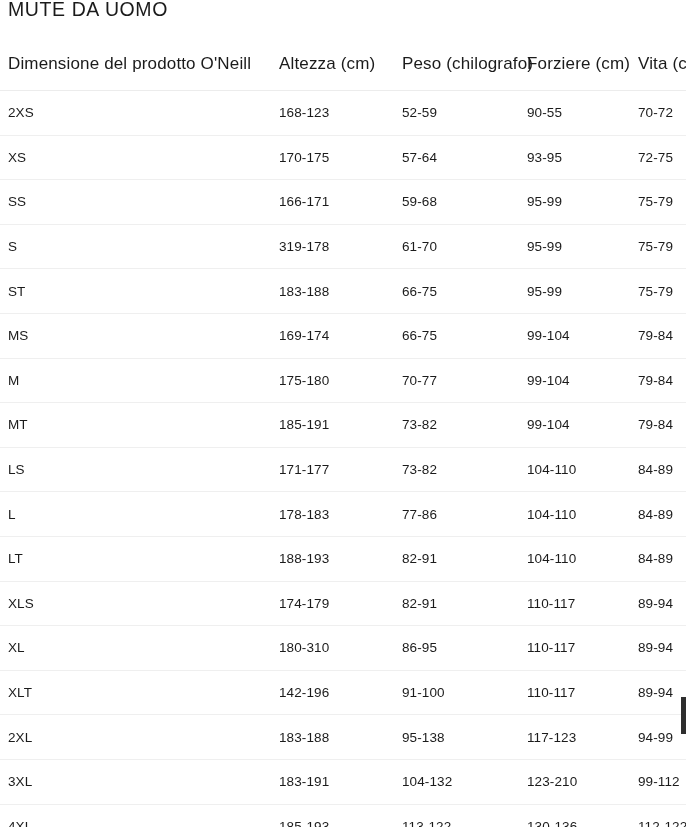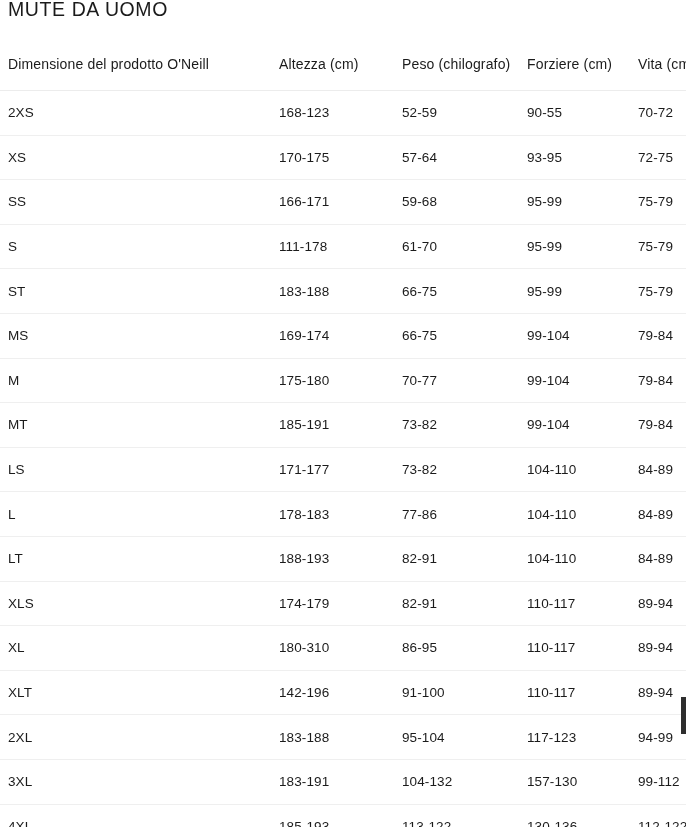--- a/index.html
+++ b/index.html
@@ -60,21 +60,21 @@
     text-align: left;
     vertical-align: middle;
     padding: 0 0 0 8px;
     height: 43.6px;
     font-weight: 400;
     white-space: nowrap;
     color: #1b1b1b;
   }
 
   .size-table thead th {
-    font-size: 14px;
+    font-size: 17px;
     letter-spacing: 0.15px;
     border-bottom: 1px solid #ececec;
     height: 48px;
     padding-bottom: 2px;
   }
 
   .size-table tbody td {
     font-size: 13.5px;
     letter-spacing: 0.1px;
     border-bottom: 1px solid #efefef;
@@ -136,21 +136,21 @@
         </tr>
         <tr>
           <td>SS</td>
           <td>166-171</td>
           <td>59-68</td>
           <td>95-99</td>
           <td>75-79</td>
         </tr>
         <tr>
           <td>S</td>
-          <td>111-178</td>
+          <td>319-178</td>
           <td>61-70</td>
           <td>95-99</td>
           <td>75-79</td>
         </tr>
         <tr>
           <td>ST</td>
           <td>183-188</td>
           <td>66-75</td>
           <td>95-99</td>
           <td>75-79</td>
@@ -214,29 +214,29 @@
         <tr>
           <td>XLT</td>
           <td>142-196</td>
           <td>91-100</td>
           <td>110-117</td>
           <td>89-94</td>
         </tr>
         <tr>
           <td>2XL</td>
           <td>183-188</td>
-          <td>95-104</td>
+          <td>95-138</td>
           <td>117-123</td>
           <td>94-99</td>
         </tr>
         <tr>
           <td>3XL</td>
           <td>183-191</td>
           <td>104-132</td>
-          <td>157-130</td>
+          <td>123-210</td>
           <td>99-112</td>
         </tr>
         <tr>
           <td>4XL</td>
           <td>185-193</td>
           <td>113-122</td>
           <td>130-136</td>
           <td>112-122</td>
         </tr>
       </tbody>

